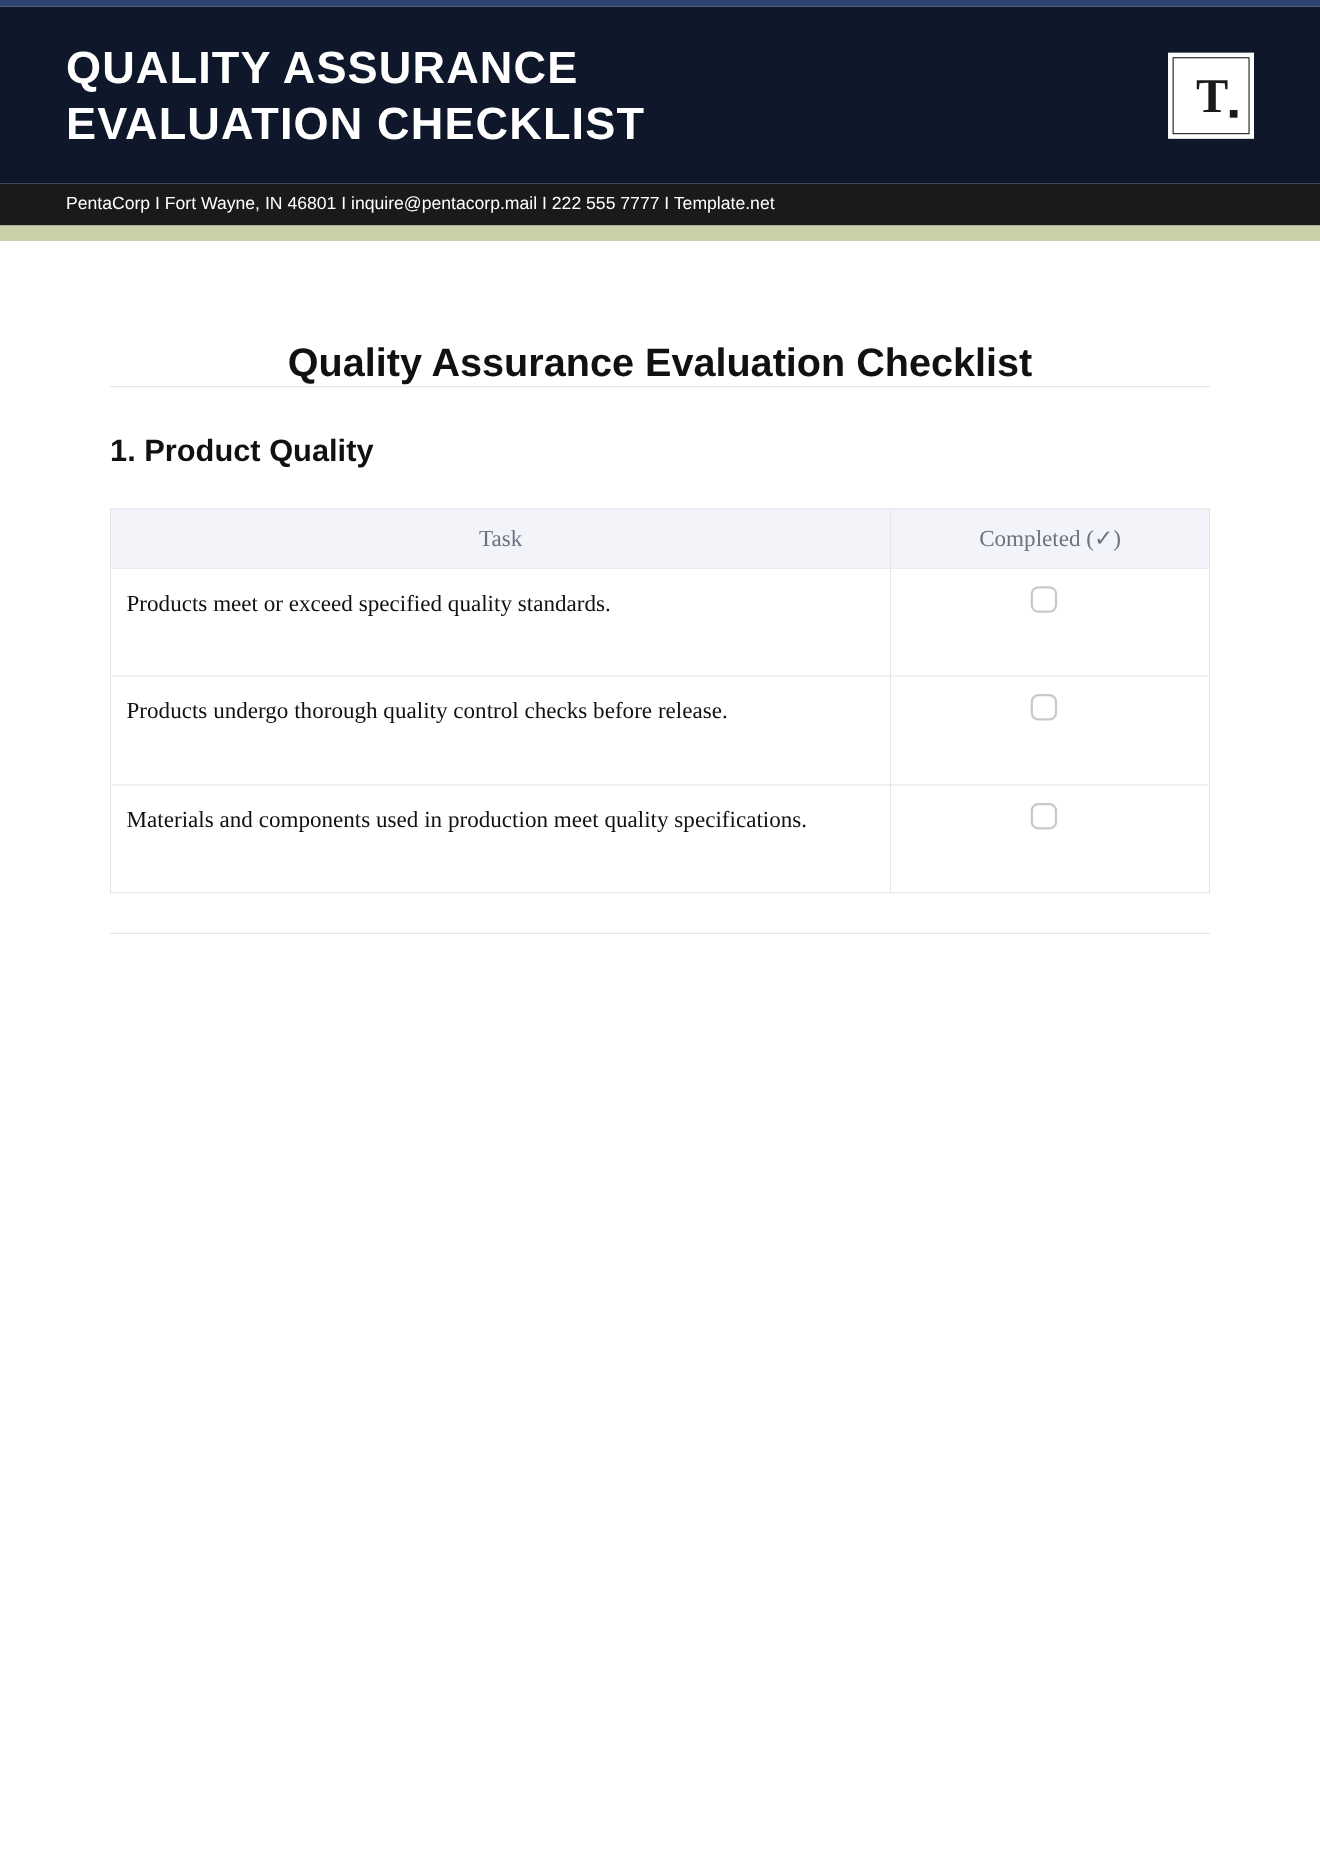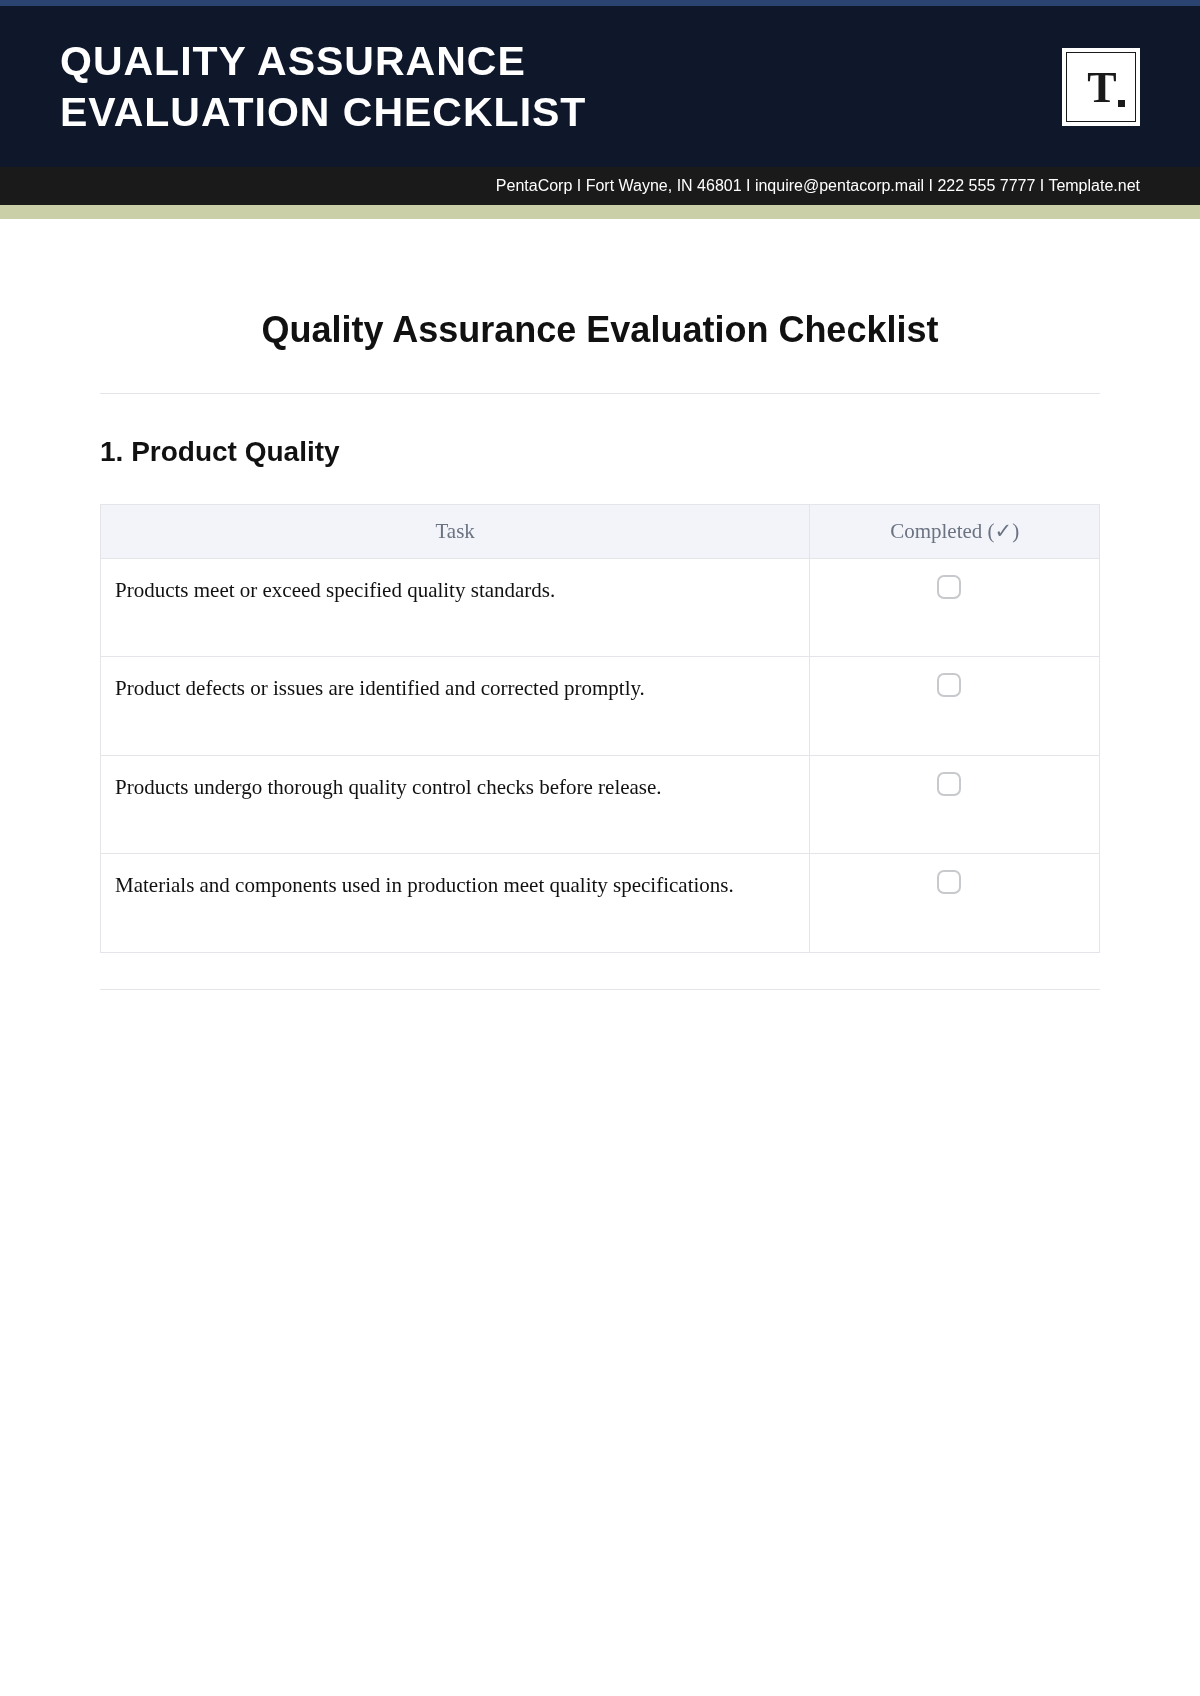--- a/index.html
+++ b/index.html
@@ -62,35 +62,33 @@
     width: 7px;
     height: 7px;
     background: #1a1a1a;
   }
   .info-bar {
     background: #1a1a1a;
     color: #ffffff;
     font-size: 16px;
     padding: 10px 60px;
     font-weight: 400;
-    text-align: right;
   }
   .accent-bar {
     height: 14px;
     background: #cbcfa8;
   }
   .content {
     padding: 90px 100px 0 100px;
   }
   .page-title {
     font-size: 36px;
     font-weight: 800;
     text-align: center;
     color: #111;
-    margin-bottom: 42px;
   }
   .divider {
     border: none;
     border-top: 1px solid #e3e5e8;
     margin-bottom: 42px;
   }
   .section-heading {
     font-size: 28px;
     font-weight: 800;
     color: #111;
@@ -172,26 +170,20 @@
       </tr>
     </thead>
     <tbody>
       <tr>
         <td>Products meet or exceed specified quality standards.</td>
         <td class="cell-check">
           <span class="checkbox"></span>
         </td>
       </tr>
       <tr>
-        <td>Product defects or issues are identified and corrected promptly.</td>
-        <td class="cell-check">
-          <span class="checkbox"></span>
-        </td>
-      </tr>
-      <tr>
         <td>Products undergo thorough quality control checks before release.</td>
         <td class="cell-check">
           <span class="checkbox"></span>
         </td>
       </tr>
       <tr>
         <td>Materials and components used in production meet quality specifications.</td>
         <td class="cell-check">
           <span class="checkbox"></span>
         </td>

